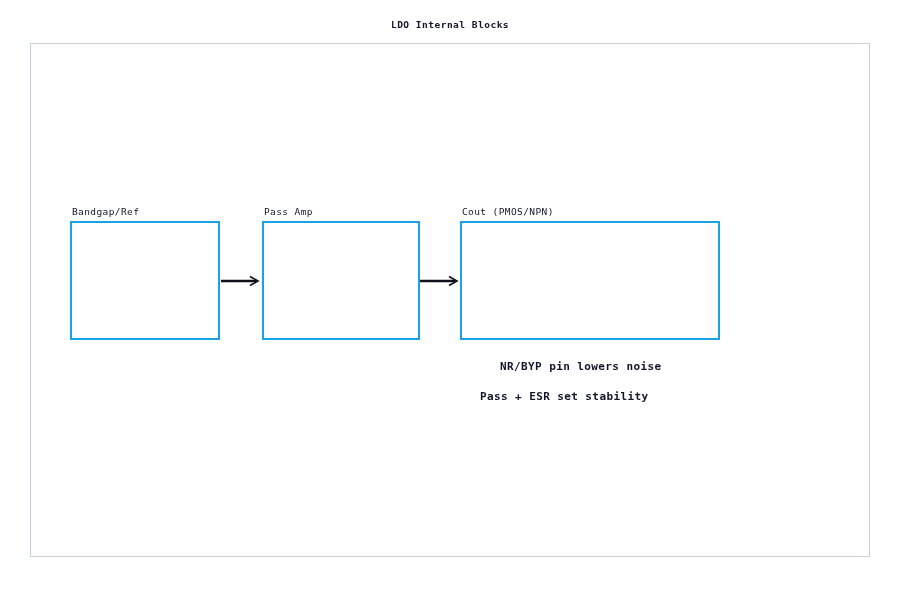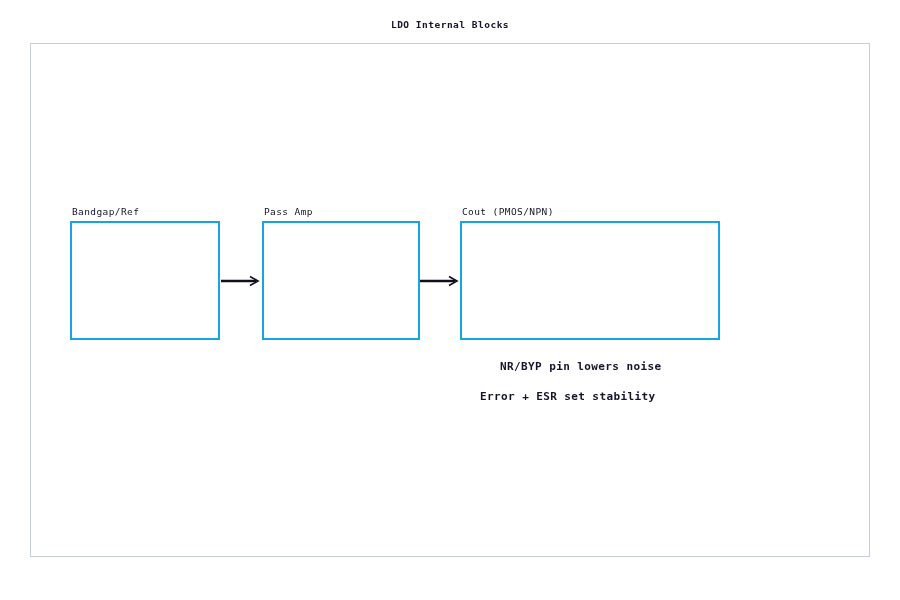--- a/index.html
+++ b/index.html
@@ -97,15 +97,15 @@
   <svg class="flow-arrow" id="arrow-1" viewBox="0 0 42 16" aria-hidden="true">
     <line x1="1" y1="8" x2="36" y2="8" stroke="#10101c" stroke-width="2.6"></line>
     <path d="M30 3.5 L38 8 L30 12.5" fill="none" stroke="#10101c" stroke-width="1.6"></path>
   </svg>
   <svg class="flow-arrow" id="arrow-2" viewBox="0 0 42 16" aria-hidden="true">
     <line x1="1" y1="8" x2="36" y2="8" stroke="#10101c" stroke-width="2.6"></line>
     <path d="M30 3.5 L38 8 L30 12.5" fill="none" stroke="#10101c" stroke-width="1.6"></path>
   </svg>
 
   <div class="annotation" id="annotation-nrbyp">NR/BYP pin lowers noise</div>
-  <div class="annotation" id="annotation-cout">Error + ESR set stability</div>
+  <div class="annotation" id="annotation-cout">Pass + ESR set stability</div>
 
 </div>
 
 </body></html>

